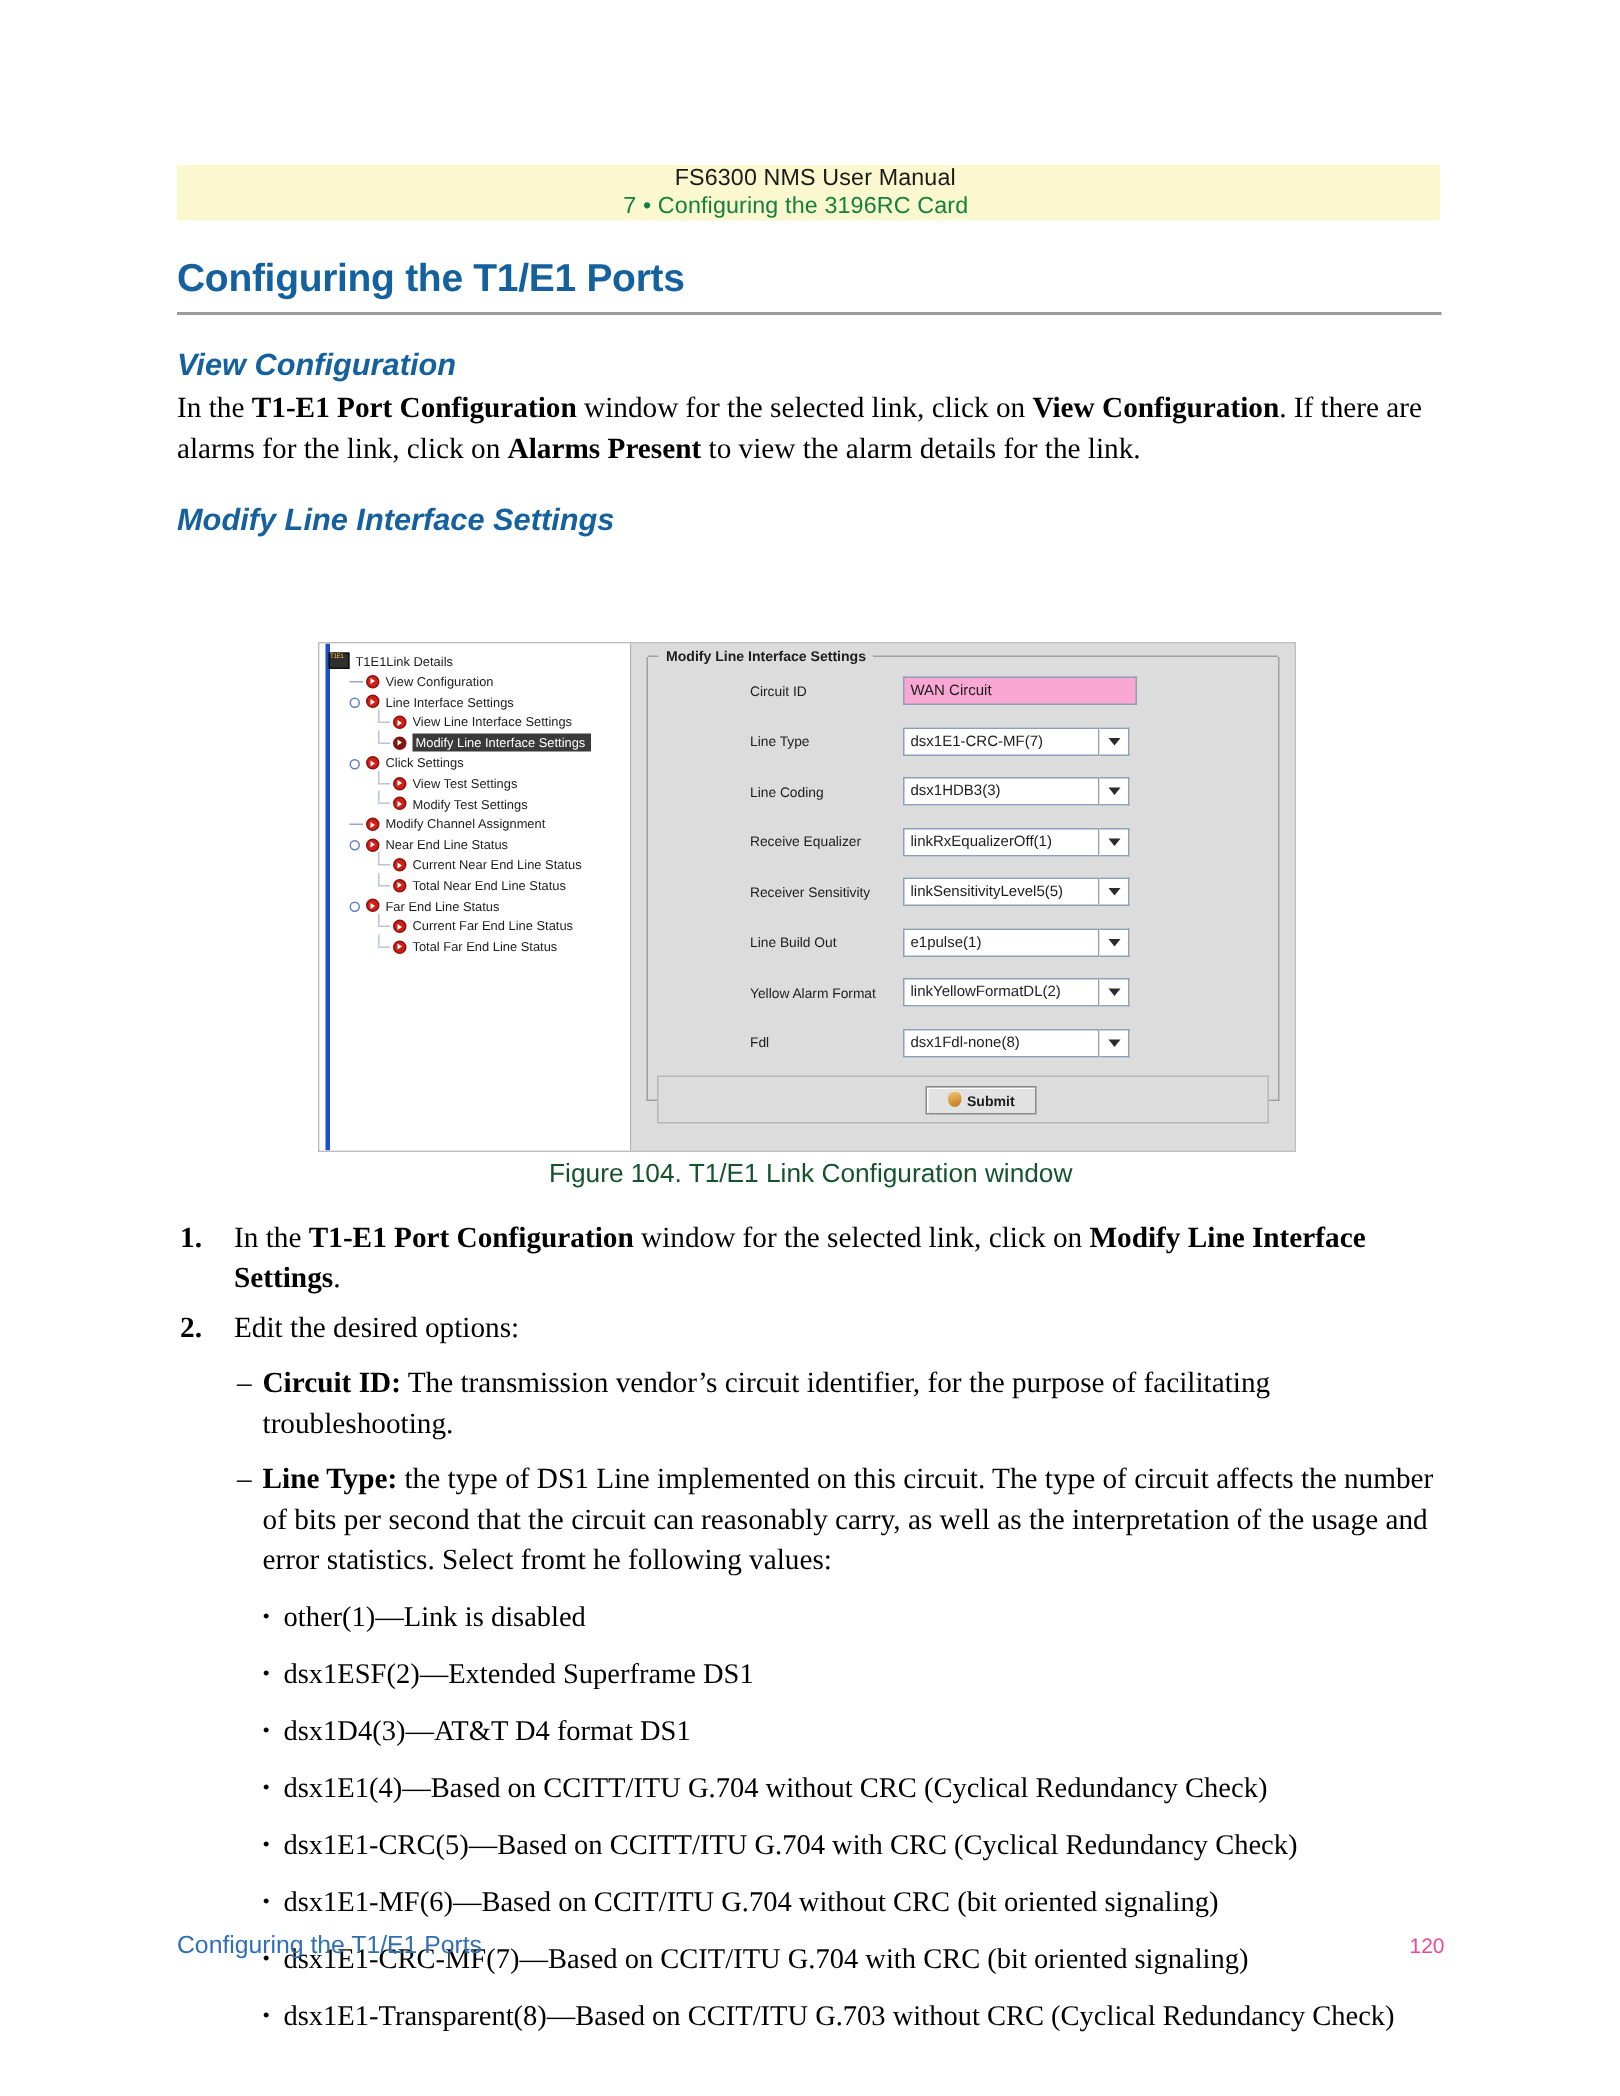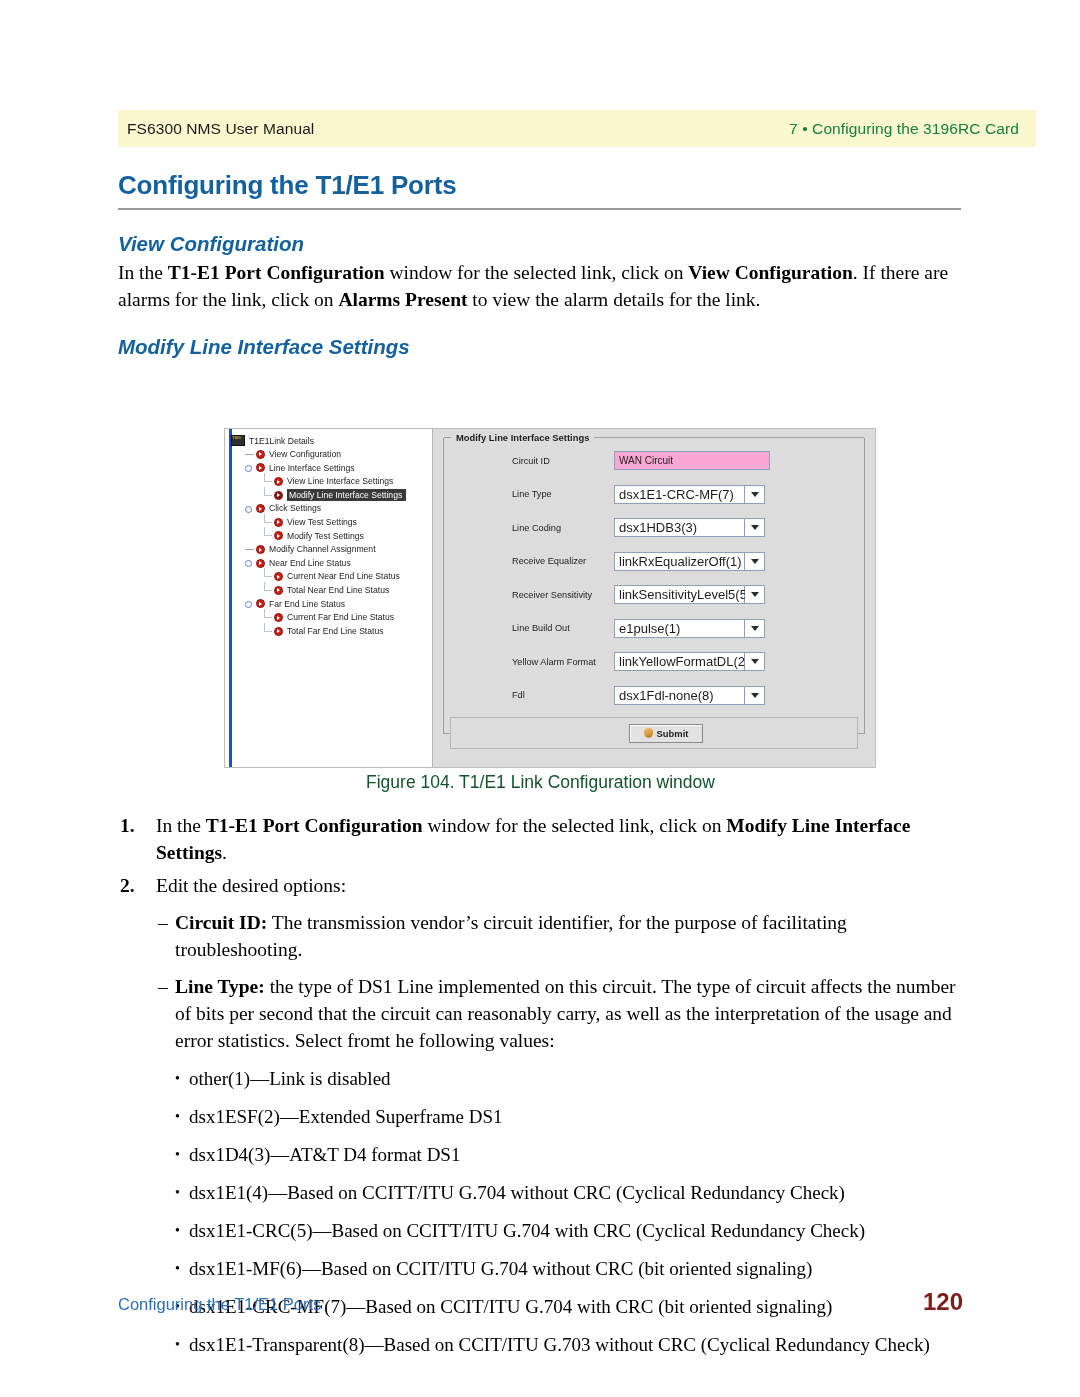--- a/index.html
+++ b/index.html
@@ -14,26 +14,27 @@
     font-family: "Liberation Serif", serif;
     color: #000000;
     overflow: hidden;
   }
 
   
   .header-band {
     position: absolute;
     left: 118px;
     top: 110px;
-    width: 918px;
+    width: 842px;
     height: 37px;
     background: #fbf8cf;
     display: flex;
     align-items: center;
     justify-content: space-between;
+    flex-direction: column;
   }
   .header-left {
     font-family: "Liberation Sans", sans-serif;
     font-size: 15.5px;
     color: #1a1a1a;
     letter-spacing: 0.1px;
     padding-left: 9px;
   }
   .header-right {
     font-family: "Liberation Sans", sans-serif;
@@ -84,21 +85,20 @@
     margin: 22px 0 3px 0;
   }
 
   
   .figure-wrap {
     position: absolute;
     left: 212px;
     top: 428px;
     width: 652px;
     height: 340px;
-    margin-left: 12px;
   }
   .app-window {
     position: absolute;
     inset: 0;
     background: #dcdcdc;
     border: 1px solid #bdbdbd;
     display: flex;
     font-family: "Liberation Sans", sans-serif;
   }
   
@@ -273,21 +273,21 @@
     display: flex;
     align-items: center;
     padding-left: 4px;
     box-sizing: border-box;
   }
   .combo {
     width: 131px;
     height: 19px;
     background: #ffffff;
     border: 1px solid #8e9fb8;
-    font-size: 13px;
+    font-size: 10px;
     color: #1d1d1d;
     display: flex;
     align-items: center;
     padding-left: 4px;
     box-sizing: border-box;
   }
   .combo-arrow {
     width: 20px;
     height: 19px;
     background: #ffffff;
@@ -395,21 +395,21 @@
     position: absolute;
     left: 118px;
     top: 1288px;
     width: 845px;
     display: flex;
     align-items: baseline;
     justify-content: space-between;
     font-family: "Liberation Sans", sans-serif;
   }
   .footer-left { font-size: 16.5px; color: #2e6fb5; }
-  .footer-right { font-size: 24px; font-weight: bold; color: #7f1d1d; }
+  .footer-right { font-size: 14px; font-weight: normal; color: #ec4899; }
 </style>
 </head>
 <body>
 
 <div class="header-band">
   <div class="header-left">FS6300 NMS User Manual</div>
   <div class="header-right">7 • Configuring the 3196RC Card</div>
 </div>
 
 <div class="page">

